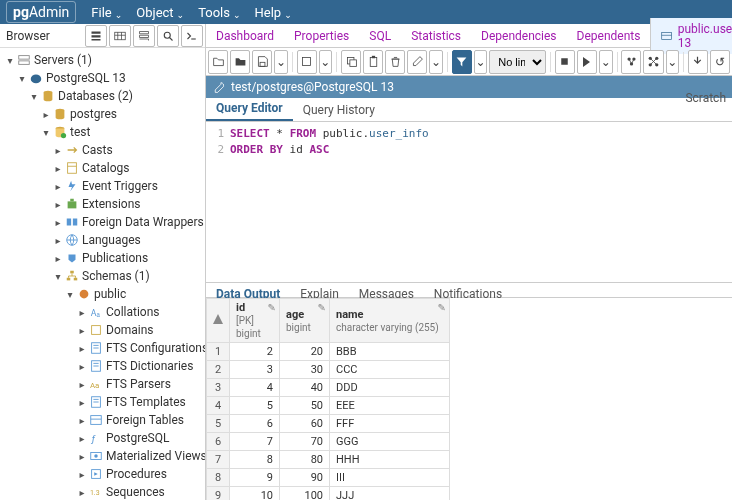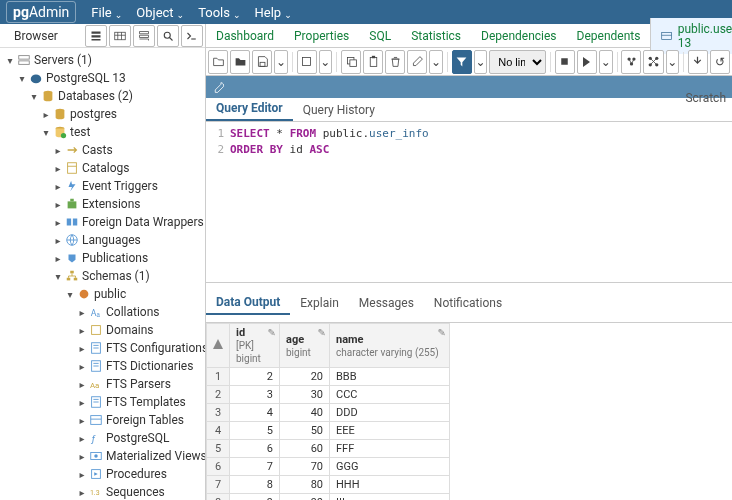--- a/index.html
+++ b/index.html
@@ -6,31 +6,31 @@
 body{font-family:-apple-system,BlinkMacSystemFont,"Segoe UI",Roboto,Arial,sans-serif;font-size:12px;color:#333;background:#fff;overflow:hidden}
 .app{display:flex;flex-direction:column;height:500px;width:732px}
 .menubar{background:#326690;color:#fff;display:flex;align-items:center;height:24px;padding:0 6px;font-size:13px}
 .logo{font-weight:bold;font-size:14px;padding:2px 6px;border:1px solid rgba(255,255,255,.4);border-radius:3px;margin-right:8px}
 .logo .suf{font-weight:normal}
 .menu-item{padding:3px 7px;cursor:pointer;display:flex;align-items:flex-end;gap:3px}
 .menu-item .chev{font-size:9px}
 .body{display:flex;flex:1;min-height:0}
 .left{width:206px;border-right:1px solid #ccc;display:flex;flex-direction:column}
 .browser-hdr{display:flex;align-items:center;border-bottom:1px solid #ddd;height:24px}
-.browser-hdr .title{flex:1;padding-left:14px;font-size:12px;color:#333}
+.browser-hdr .title{flex:1;padding-left:6px;font-size:12px;color:#333}
 .btn-sm{width:22px;height:22px;border:1px solid #bbb;border-radius:2px;background:#fff;display:flex;align-items:center;justify-content:center;margin-right:2px;cursor:pointer;color:#444}
 .btn-sm svg{width:12px;height:12px}
 .tree{flex:1;overflow:auto;padding:3px 0}
 .tree-node{display:flex;align-items:center;height:18px;font-size:12px;color:#333;white-space:nowrap;cursor:pointer}
 .tog{width:12px;text-align:center;color:#555;font-size:10px;flex-shrink:0}
 .ico{width:15px;height:15px;display:inline-flex;align-items:center;justify-content:center;margin-right:3px;flex-shrink:0}
 .ico svg{width:14px;height:14px}
 .right{flex:1;display:flex;flex-direction:column;min-width:0}
 .tabs-top{display:flex;align-items:center;border-bottom:1px solid #ccc;height:24px}
-.tab-t{padding:4px 10px;font-size:12px;color:#15803d;cursor:pointer}
+.tab-t{padding:4px 10px;font-size:12px;color:#a21caf;cursor:pointer}
 .tab-t.icon{display:flex;align-items:center;gap:5px;background:#e9f3ff;border-left:1px solid #ccc}
 .tab-t.icon svg{width:12px;height:12px}
 .toolbar{display:flex;align-items:center;border-bottom:1px solid #ccc;height:28px;padding:2px;gap:2px}
 .tb-btn{width:24px;height:24px;border:1px solid #bbb;border-radius:2px;background:#fff;display:flex;align-items:center;justify-content:center;cursor:pointer;color:#444}
 .tb-btn.primary{background:#326690;color:#fff;border-color:#326690}
 .tb-btn.dd{width:16px}
 .tb-btn svg{width:13px;height:13px}
 .tb-sep{width:1px;height:20px;background:#ddd;margin:0 2px}
 .tb-select{height:24px;border:1px solid #bbb;border-radius:2px;font-size:11px;padding:0 4px;min-width:50px}
 .conn-bar{background:#5a8bb0;color:#fff;display:flex;align-items:center;height:22px;padding:0 6px;gap:6px;font-size:12px}
@@ -39,21 +39,21 @@
 .etab{padding:4px 10px;font-size:12px;color:#555;cursor:pointer}
 .etab.active{color:#326690;border-bottom:2px solid #326690;font-weight:700}
 .scratch{margin-left:auto;padding:16px 6px;color:#555;font-size:12px}
 .sql{display:flex;font-family:Menlo,Consolas,monospace;font-size:11px;padding:4px 0;height:160px;background:#fff}
 .gutter{width:24px;text-align:right;color:#aaa;padding-right:6px;user-select:none}
 .gutter div{height:16px;line-height:16px}
 .code{flex:1}
 .code div{height:16px;line-height:16px}
 .kw{color:#9b2393;font-weight:bold}
 .ns{color:#326690}
-.output-tabs{display:flex;border-bottom:1px solid #ccc;border-top:1px solid #ccc;height:41px;align-items:center}
+.output-tabs{display:flex;border-bottom:1px solid #ccc;border-top:1px solid #ccc;height:16px;align-items:flex-start}
 .grid{overflow:auto;flex:1}
 table.data{border-collapse:collapse;font-size:11px}
 table.data th,table.data td{border:1px solid #ddd;padding:2px 6px;height:15px}
 table.data th{background:#f3f3f3;font-weight:normal;text-align:left;position:relative}
 th .hd-main{font-weight:bold}
 th .hd-sub{color:#777;font-size:10px}
 th .pencil{position:absolute;right:3px;top:3px;font-size:10px;color:#888}
 td.rownum{background:#f3f3f3;color:#555;text-align:center;width:22px}
 td.num{text-align:right;width:50px}
 td.txt{width:120px}
@@ -481,20 +481,21 @@
               <path d="M8 2 L8 10 M4 6 L8 10 L12 6" fill="none" stroke="currentColor" stroke-width="1.5"></path>
             </svg>
           </span>
       <span class="tb-btn">↺</span>
     </div>
 
     <div class="conn-bar">
       <svg viewBox="0 0 16 16">
             <path d="M11 2 a4 4 0 0 1 3 5 L7 14 L4 14 L4 11 L11 4 Z" fill="none" stroke="#fff"></path>
           </svg>
+      <span>test/postgres@PostgreSQL 13</span>
     </div>
 
     <div class="editor-tabs">
       <span class="etab active">Query Editor</span>
       <span class="etab">Query History</span>
       <span class="scratch">Scratch</span>
     </div>
 
     <div class="sql">
       <div class="gutter">

